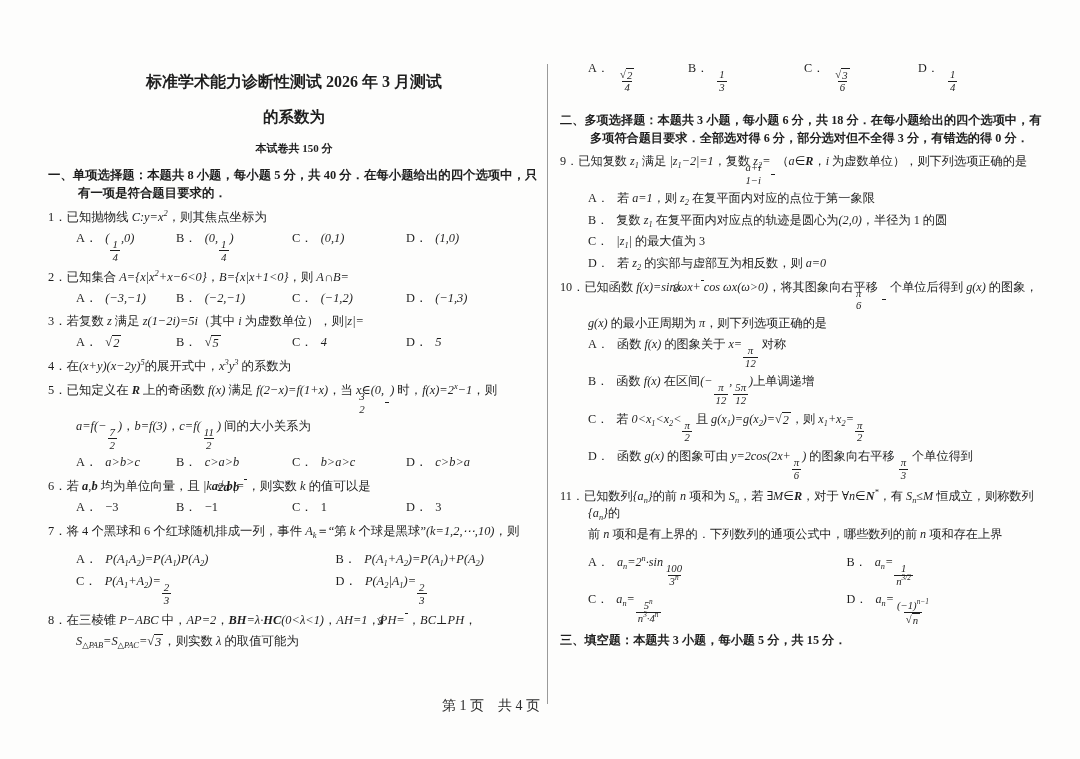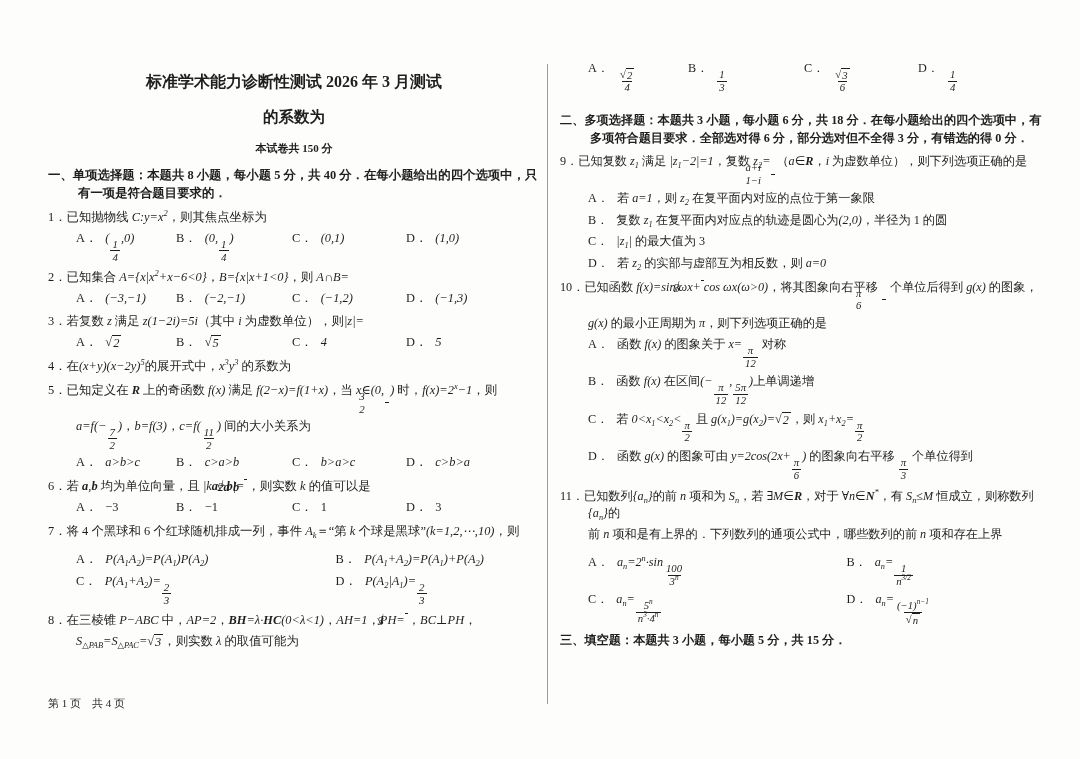--- a/index.html
+++ b/index.html
@@ -27,21 +27,21 @@
   .math{font-family:"Liberation Serif","DejaVu Serif",serif;font-style:italic;}
   .math .mbold,.mbold{font-weight:bold;}
   .frac{display:inline-flex;flex-direction:column;align-items:center;vertical-align:-0.55em;
         line-height:1.1;font-size:0.88em;margin:0 1px;font-style:inherit;}
   .frac .den{border-top:1px solid currentColor;padding:0 2px;}
   .frac .num{padding:0 2px;}
   .sqrt{display:inline-flex;align-items:flex-start;font-style:inherit;}
   .sqrt .rad-sym{line-height:1.15;}
   .sqrt .radicand{border-top:1px solid currentColor;padding:0 2px 0 1px;line-height:1.15;}
   sup,sub{font-size:0.68em;line-height:0;}
-  .footer{position:absolute;left:48px;top:696px;width:492px;text-align:left;font-size:11px;color:#2a2a2a;}
+  .footer{position:absolute;left:48px;top:696px;width:492px;text-align:right;font-size:14px;color:#2a2a2a;}
 </style>
 </head>
 <body>
 
 <div class="page">
 
   <div class="col col-left">
     <div class="doc-title">标准学术能力诊断性测试 2026 年 3 月测试</div>
     <div class="doc-subtitle">的系数为</div>
     <div class="doc-score">本试卷共 150 分</div>

